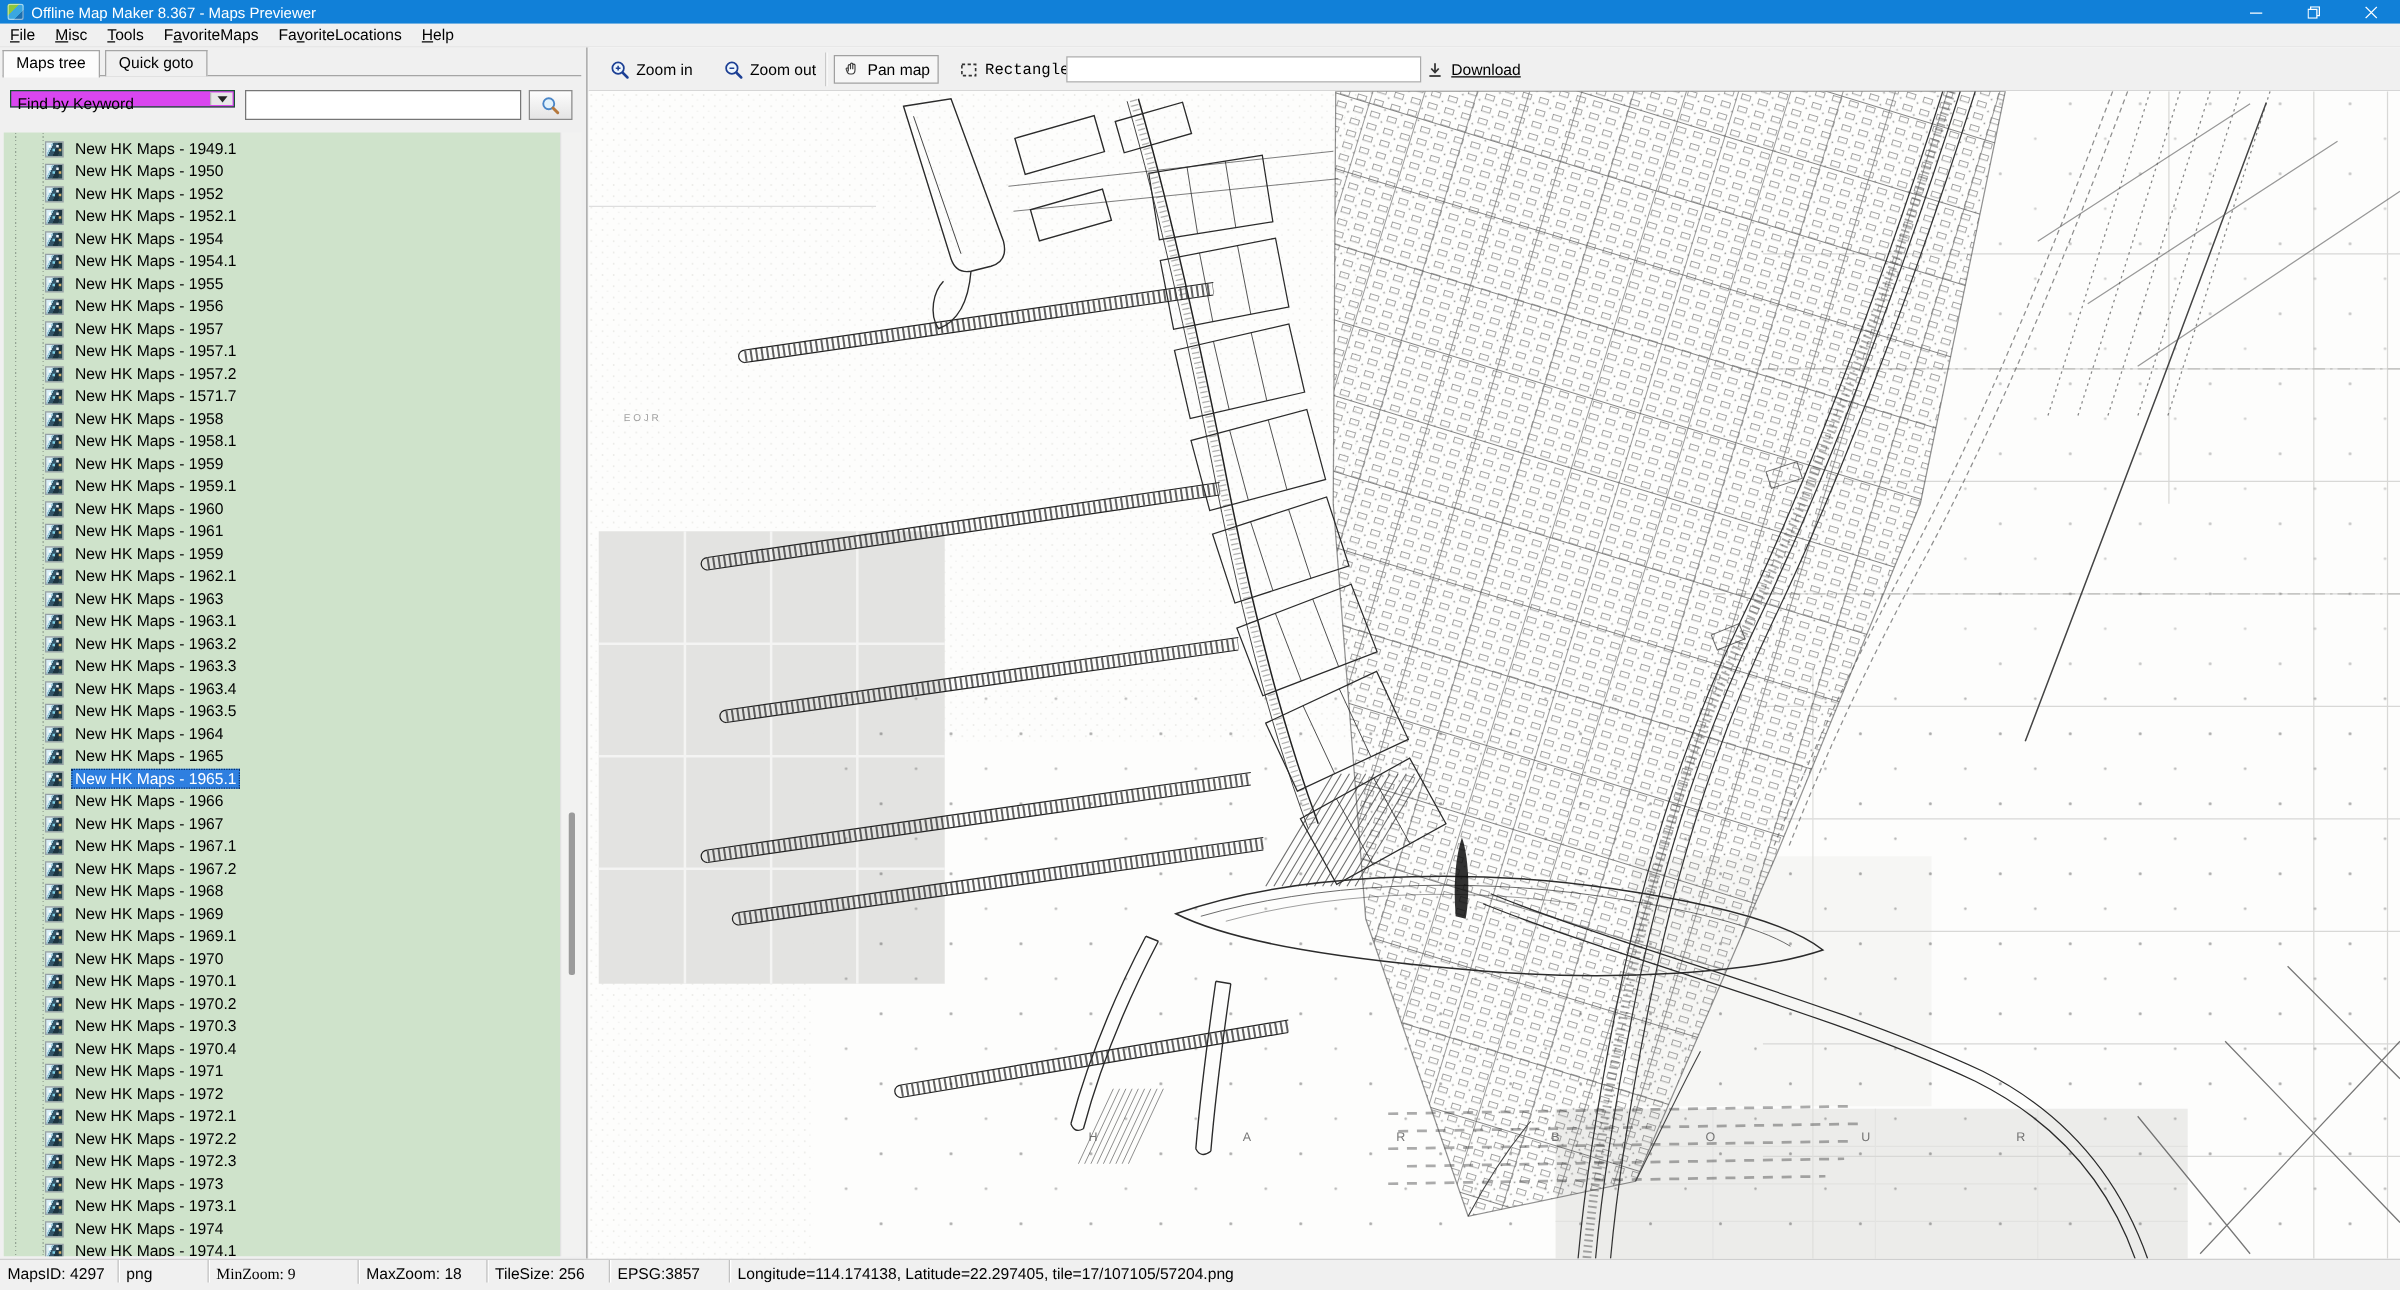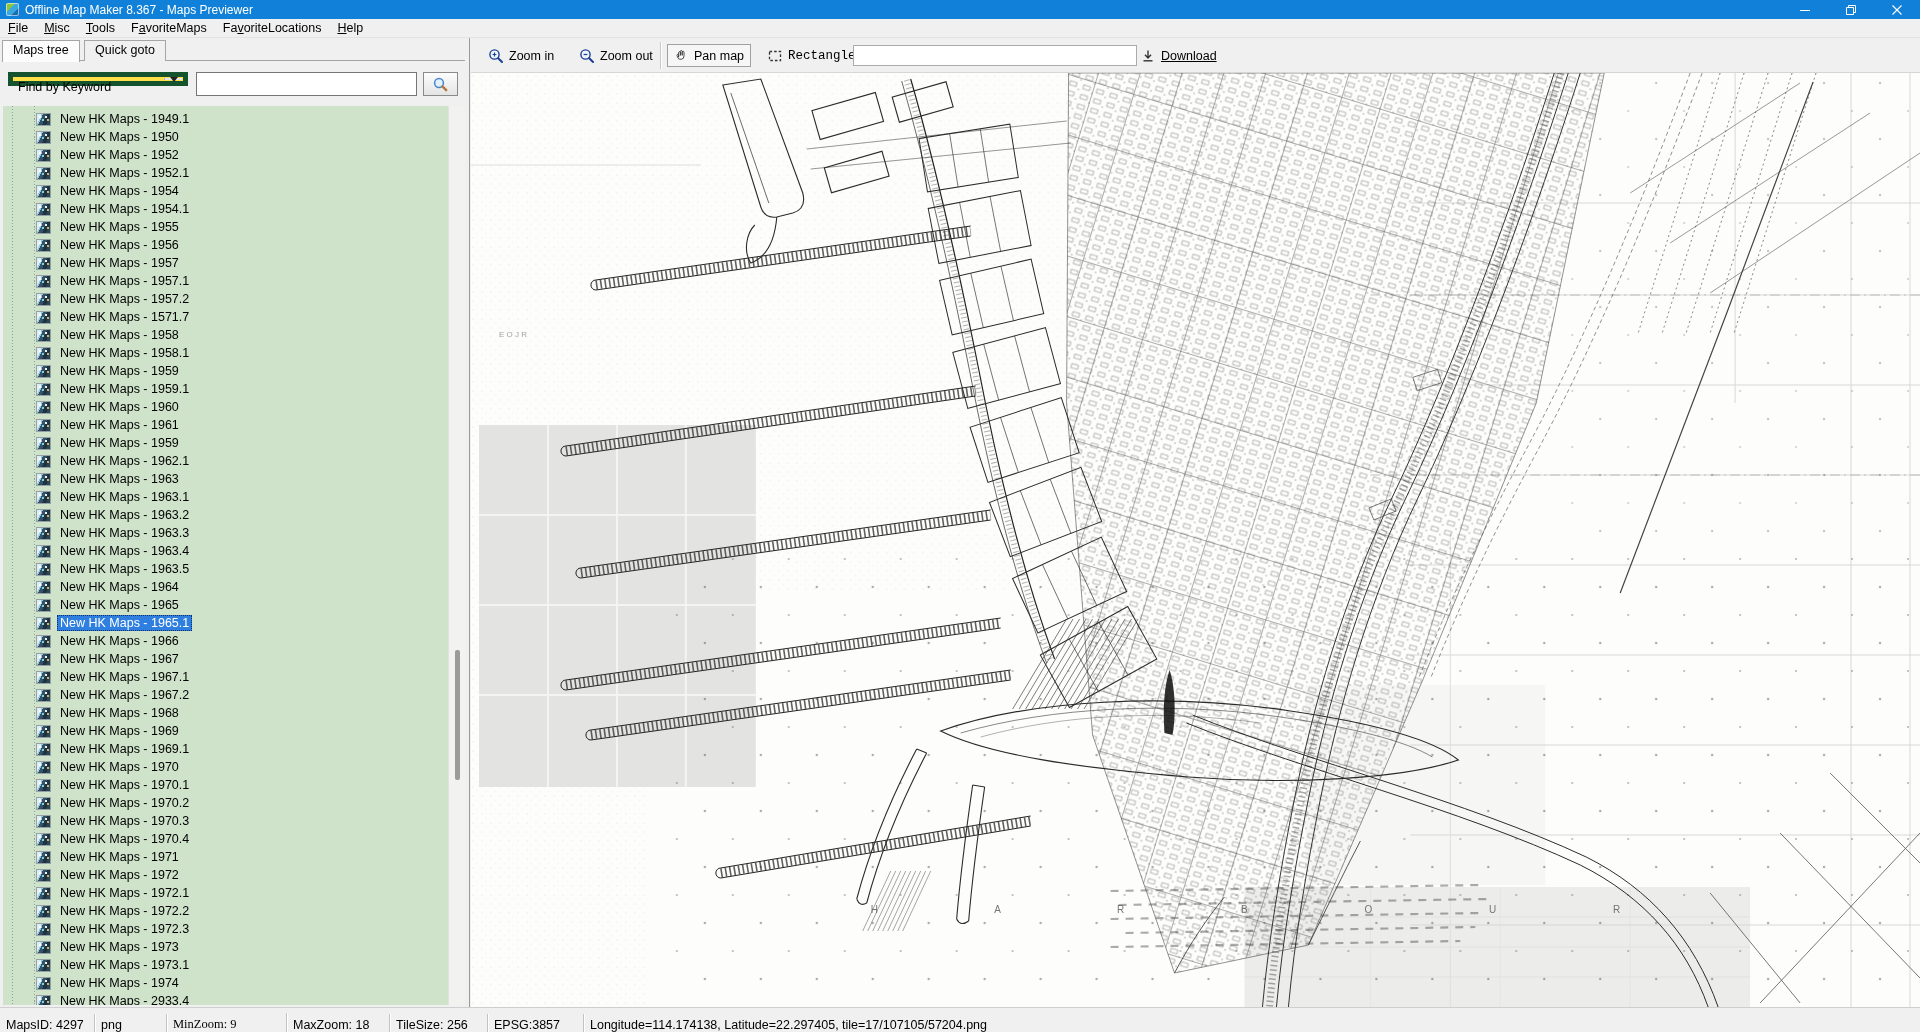--- a/index.html
+++ b/index.html
@@ -21,21 +21,21 @@
   .menuitem .accel { text-decoration:underline; }
 
   
   .leftpanel { position:absolute; left:0; top:38px; width:470px; height:969px; background:#f0f0f0; border-right:1px solid #9a9a9a; }
   .tabstrip { position:absolute; left:2px; top:2px; right:0; height:21px; }
   .tabstrip::after { content:""; position:absolute; left:0; right:4px; bottom:0; border-bottom:1px solid #a5a5a5; }
   .tab { position:relative; display:inline-block; padding:2px 10px 0 10px; height:21px; margin-right:1px;
          border:1px solid #a5a5a5; border-bottom:none; background:#f0f0f0; z-index:1; vertical-align:bottom; }
   .tab.active { background:#fcfcfc; height:22px; margin-bottom:-1px; z-index:3; }
   .searchrow { position:absolute; left:0; top:30px; right:0; height:32px; }
-  .combo { position:absolute; left:8px; top:4px; width:180px; height:14px; background:#fde047; border:5px solid #14532d; }
+  .combo { position:absolute; left:8px; top:4px; width:180px; height:14px; background:#d946ef; border:1px solid #14532d; }
   .combo .val { position:absolute; left:5px; top:3px; }
   .combo .dd { position:absolute; right:1px; top:1px; bottom:1px; width:18px; background:#e6e6e6; border-left:1px solid #b5b5b5; display:flex; align-items:center; justify-content:center; }
   .combo .dd::after { content:""; width:0; height:0; border-left:4px solid transparent; border-right:4px solid transparent; border-top:5px solid #222; }
   .searchinput { position:absolute; left:196px; top:4px; width:221px; height:24px; border:1px solid #767676; background:#fff; padding:0 4px; font:inherit; }
   .searchbtn { position:absolute; left:423px; top:4px; width:35px; height:24px; border:1px solid #8a8a8a; background:linear-gradient(#fdfdfd,#e4e4e4); display:flex; align-items:center; justify-content:center; }
 
   
   .tree { position:absolute; left:3px; top:68px; width:445px; bottom:2px; background:#cfe3cb; overflow:hidden; padding-top:4px; }
   .tree .guide1, .tree .guide2 { position:absolute; top:0; bottom:0; width:1px;
      background:repeating-linear-gradient(180deg,#93a393 0 1px,transparent 1px 3px); }
@@ -59,21 +59,21 @@
   .tbtn svg { display:block; }
   .tbtn.pressed { background:#f6f6f6; border:1px solid #a0a0a0; }
   .tsep { position:absolute; left:189px; top:4px; width:1px; height:27px; background:#c9c9c9; box-shadow:1px 0 0 #fff; }
   .tb-zoomin { left:10px; } .tb-zoomout { left:101px; } .tb-pan { left:196px; } .tb-rect { left:289px;font-family:Liberation Mono, monospace; }
   .tb-input { position:absolute; left:382px; top:7px; width:284px; height:21px; border:1px solid #ababab; background:#fff; padding:0 4px; font:inherit; }
   .tb-download { left:662px;text-decoration:underline; }
   .mapview { position:absolute; left:0; top:35px; right:0; bottom:0; background:#fff; }
   .mapview svg { width:100%; height:100%; display:block; }
 
   
-  .statusbar { position:absolute; left:0; bottom:0; width:1920px; height:25px; background:#f0f0f0; border-top:1px solid #cfcfcf; display:flex; align-items:flex-end; }
+  .statusbar { position:absolute; left:0; bottom:0; width:1920px; height:25px; background:#f0f0f0; border-top:1px solid #cfcfcf; display:flex; align-items:flex-start; }
   .seg { padding:4px 0 0 6px; border-right:1px solid #c2c2c2; box-shadow:1px 0 0 #fff; white-space:nowrap; overflow:hidden; }
   .seg1 { width:95px; } .seg2 { width:72px; } .seg3 { width:120px;font-family:Liberation Serif, serif; } .seg4 { width:103px; } .seg5 { width:98px; } .seg6 { width:96px; } .seg7 { flex:1; border-right:none; }
 </style>
 </head>
 <body>
 
 <div class="titlebar">
   <span class="appicon"></span>
   <span class="title">Offline Map Maker 8.367 - Maps Previewer</span>
   <div class="wincontrols">
@@ -373,21 +373,21 @@
           <span class="lbl">New HK Maps - 1973.1</span>
         </div>
 
         <div class="trow">
           <span class="mt-ico"></span>
           <span class="lbl">New HK Maps - 1974</span>
         </div>
 
         <div class="trow">
           <span class="mt-ico"></span>
-          <span class="lbl">New HK Maps - 2933.4</span>
+          <span class="lbl">New HK Maps - 1974.1</span>
         </div>
       </div>
   </div>
   <div class="vscroll">
     <div class="thumb"></div>
   </div>
 </div>
 
 <div class="rightside">
   <div class="maptoolbar">

